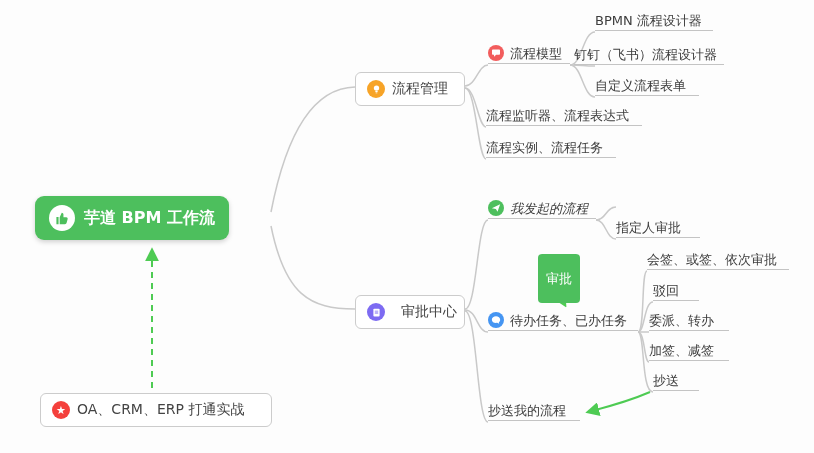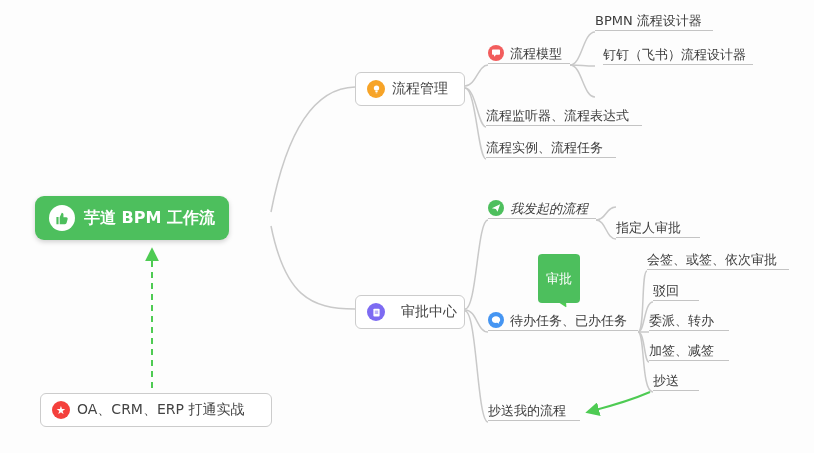--- a/index.html
+++ b/index.html
@@ -122,24 +122,27 @@
           <path fill="#fff" d="M2.2 1.8h7.6c.6 0 1 .4 1 1v4.4c0 .6-.4 1-1 1H6.2L3.6 10.4V8.2H2.2c-.6 0-1-.4-1-1V2.8c0-.6.4-1 1-1z"></path>
         </svg>
     </span>
     <span class="leaf-label">流程模型</span>
   </div>
 
   <div class="leaf" style="left:595px;top:12px;width:118px;">
     <span class="leaf-label">BPMN 流程设计器</span>
   </div>
 
-  <div class="leaf" style="left:603px;top:46px;width:150px;">
+  <div class="leaf" style="left:574px;top:46px;width:150px;">
     <span class="leaf-label">钉钉（飞书）流程设计器</span>
   </div>
 
+  <div class="leaf" style="left:595px;top:77px;width:104px;">
+    <span class="leaf-label">自定义流程表单</span>
+  </div>
 
   <div class="leaf" style="left:486px;top:107px;width:156px;">
     <span class="leaf-label">流程监听器、流程表达式</span>
   </div>
 
   <div class="leaf" style="left:486px;top:139px;width:130px;">
     <span class="leaf-label">流程实例、流程任务</span>
   </div>
 
   <div class="leaf" style="left:488px;top:200px;width:108px;font-style:italic;">

